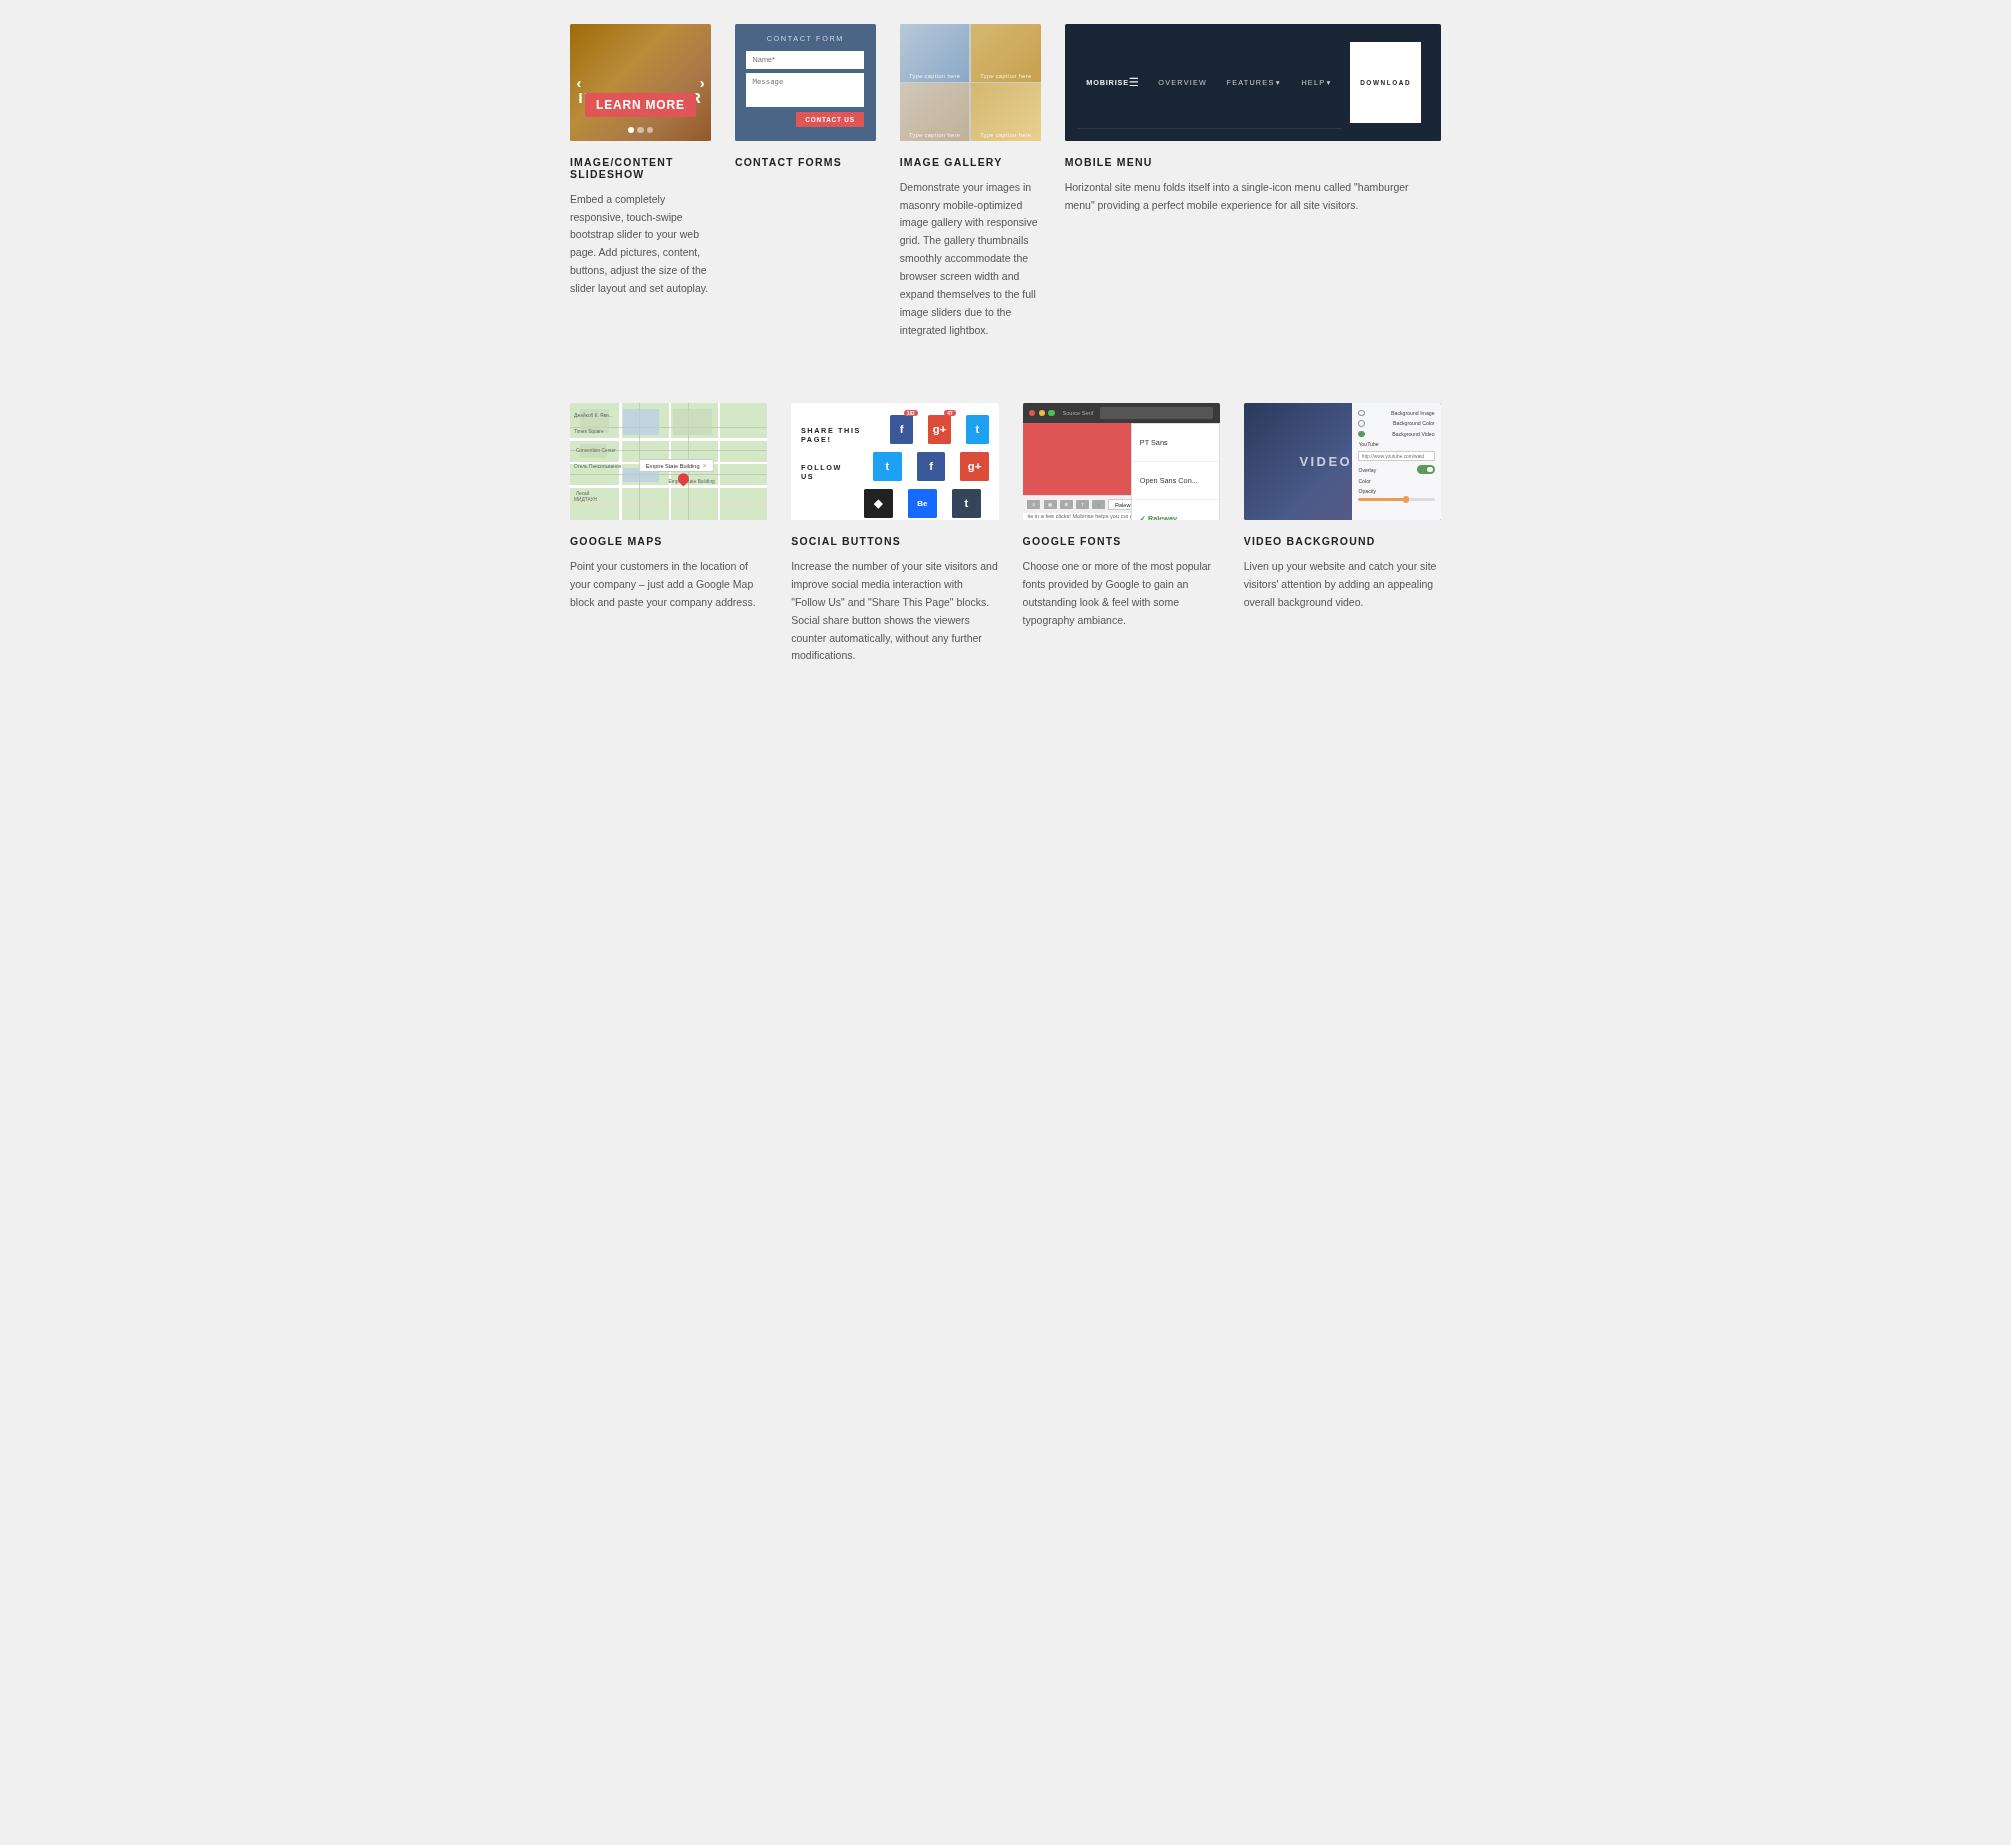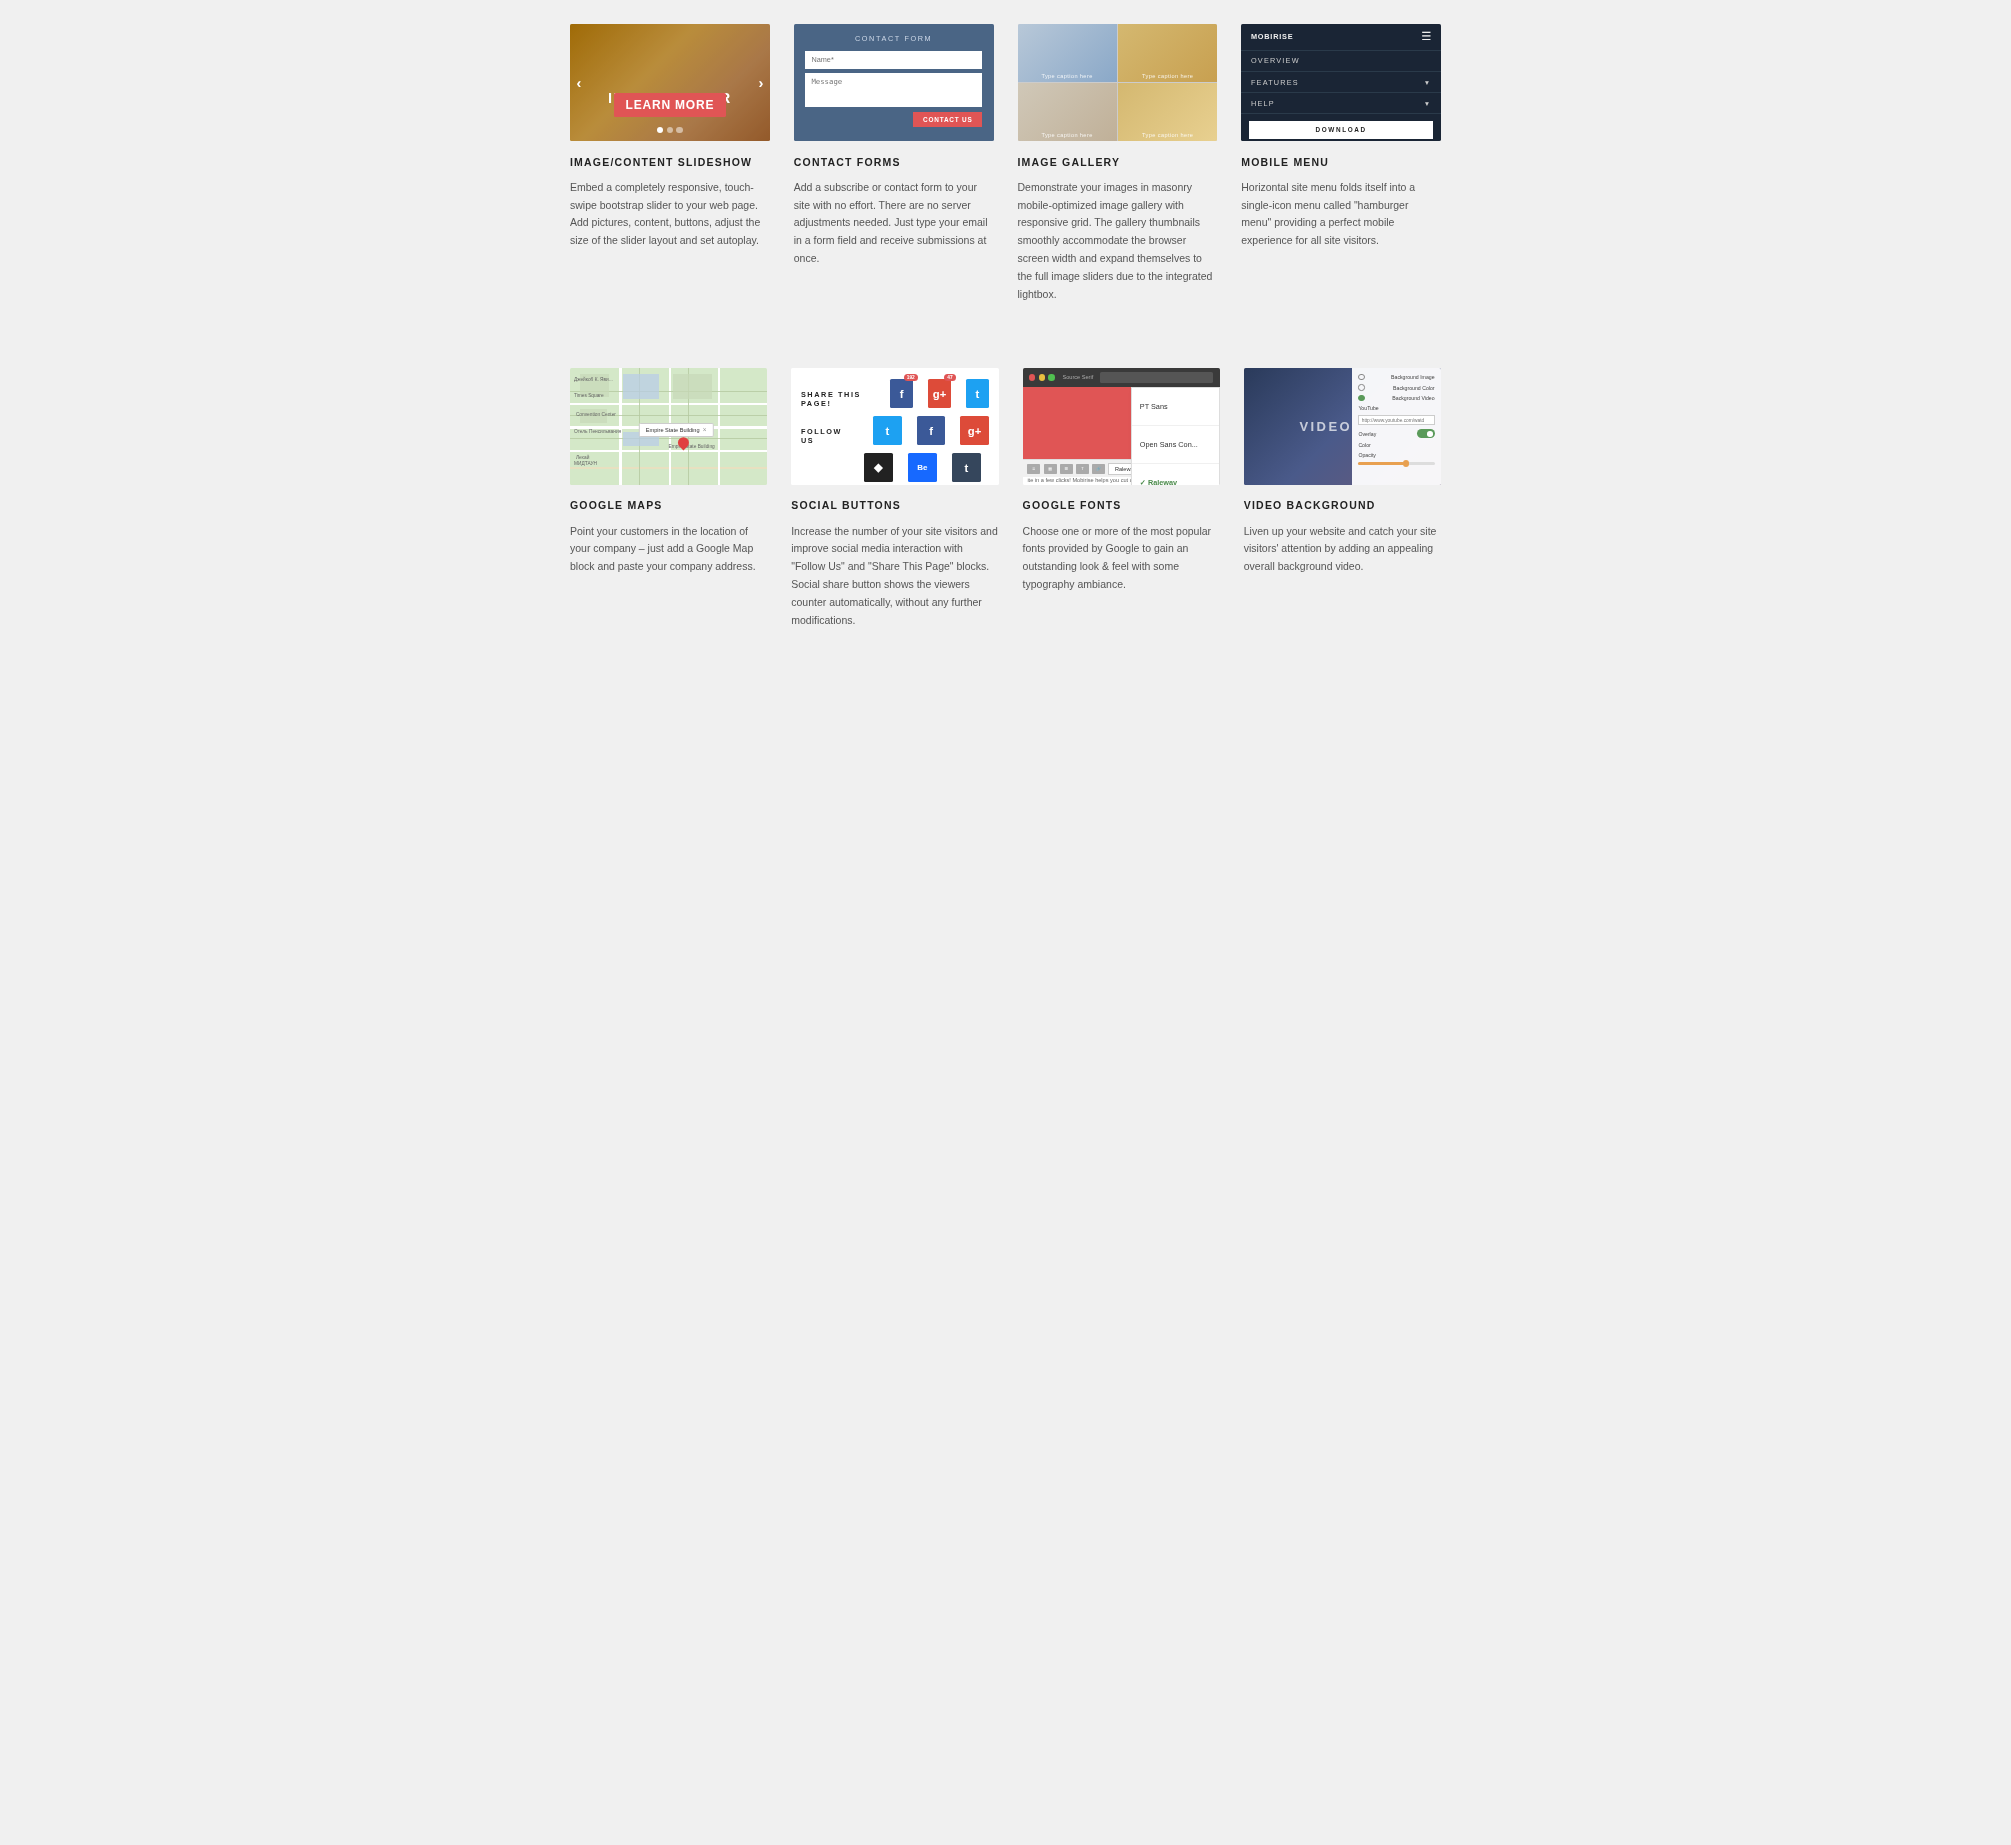--- a/index.html
+++ b/index.html
@@ -185,22 +185,22 @@
       font-size: 5.6px;
       letter-spacing: 0.4px;
     }
 
     
     .mobile-menu-img {
       width: 100%;
       height: 117px;
       background: #1a2535;
       display: flex;
-      flex-direction: column;
-      padding: 0;
+      flex-direction: row;
+      padding: 12px;
       overflow: hidden;
     }
     .mm-header {
       display: flex;
       justify-content: space-between;
       align-items: center;
       padding: 6.4px 9.7px;
       border-bottom: 0.8px solid #2a3a4a;
     }
     .mm-logo {
@@ -593,21 +593,20 @@
     <div class="card">
       <div class="card-image">
         <div class="contact-form-img">
           <div class="cf-title">CONTACT FORM</div>
           <input class="cf-input" readonly="" placeholder="Name*" style="">
           <textarea class="cf-textarea" readonly="" placeholder="Message" style=""></textarea>
           <button class="cf-submit">CONTACT US</button>
         </div>
       </div>
       <div class="card-title">CONTACT FORMS</div>
-      <div class="card-desc">Add a subscribe or contact form to your site with no effort. There are no server adjustments needed. Just type your email in a form field and receive submissions at once.</div>
     </div>
 
     <div class="card">
       <div class="card-image">
         <div class="gallery-img">
           <div class="gallery-cell gallery-cell-1">
             <span class="gallery-caption">Type caption here</span>
           </div>
           <div class="gallery-cell gallery-cell-2">
             <span class="gallery-caption">Type caption here</span>

